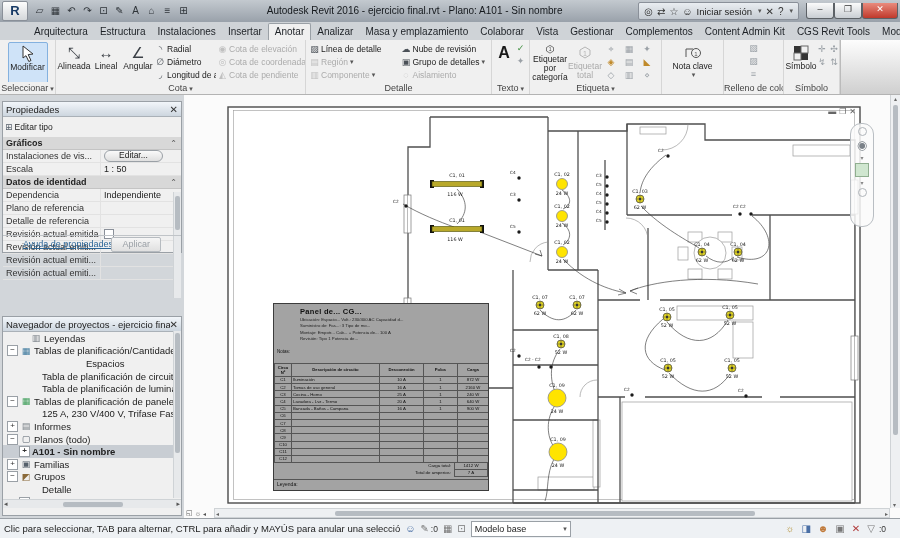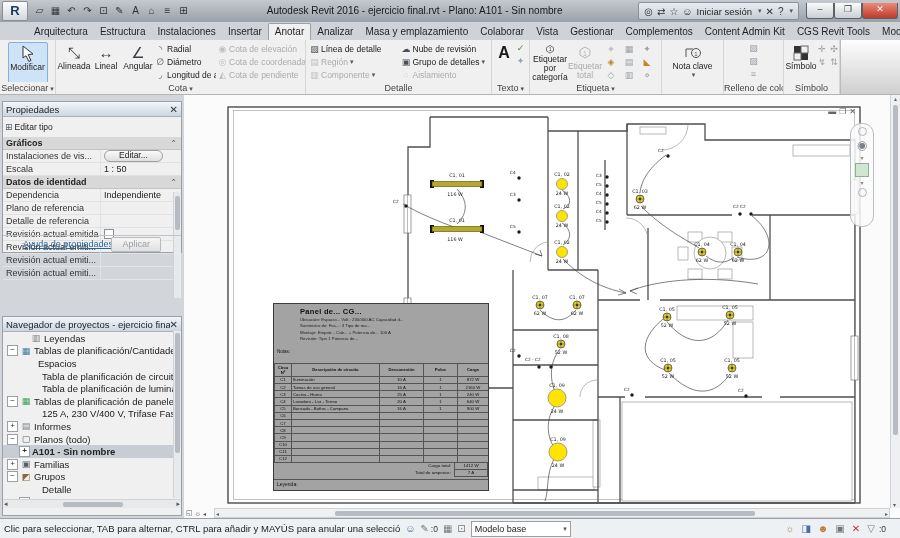--- a/index.html
+++ b/index.html
@@ -463,21 +463,21 @@
           <div class="trow" style="padding-left: 16px;">
             <span class="texp none"></span>
             <span class="tic" style="color: rgb(122, 129, 136);">▥</span>
             <span>Leyendas</span>
           </div>
           <div class="trow" style="padding-left: 4px;">
             <span class="texp">−</span>
             <span class="tic" style="color: rgb(62, 122, 158);">▦</span>
             <span>Tablas de planificación/Cantidades</span>
           </div>
-          <div class="trow" style="padding-left: 24px;">
+          <div class="trow" style="padding-left: 36px; gap: 36px;">
             <span class="texp none"></span>
             <span>Espacios</span>
           </div>
           <div class="trow" style="padding-left: 28px;">
             <span class="texp none"></span>
             <span>Tabla de planificación de circuitos eléctric</span>
           </div>
           <div class="trow" style="padding-left: 28px;">
             <span class="texp none"></span>
             <span>Tabla de planificación de luminarias</span>

